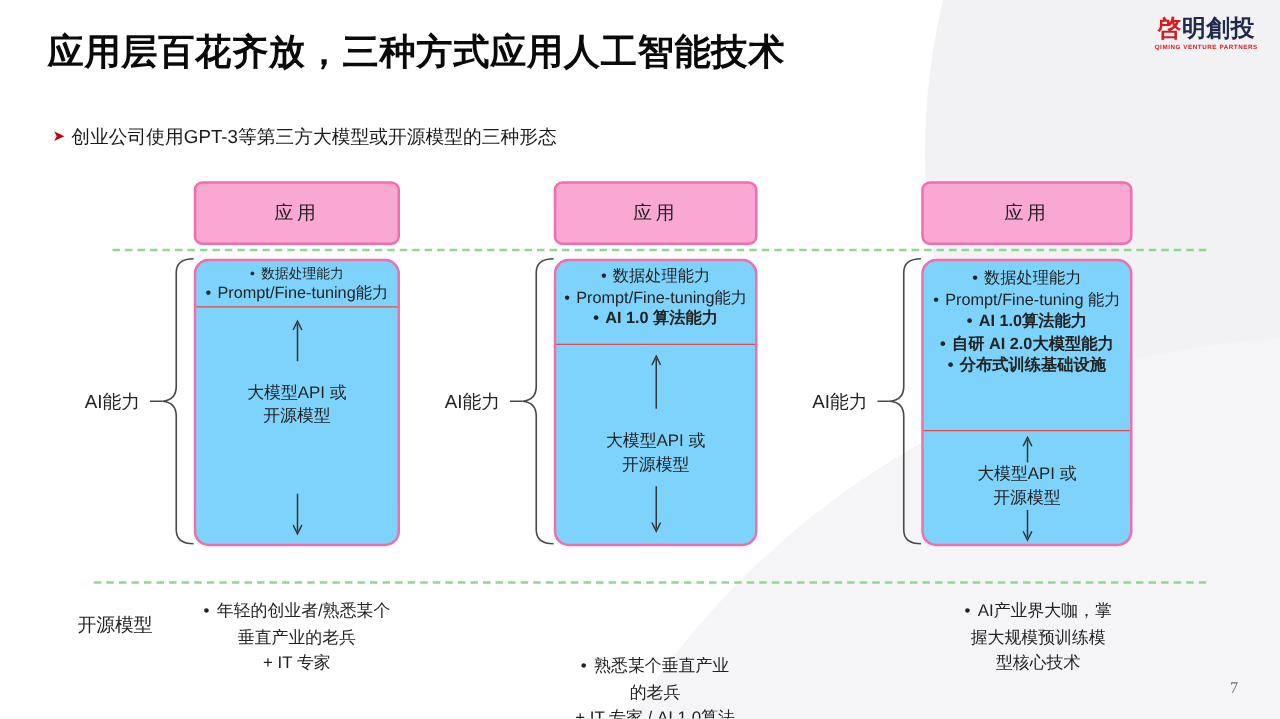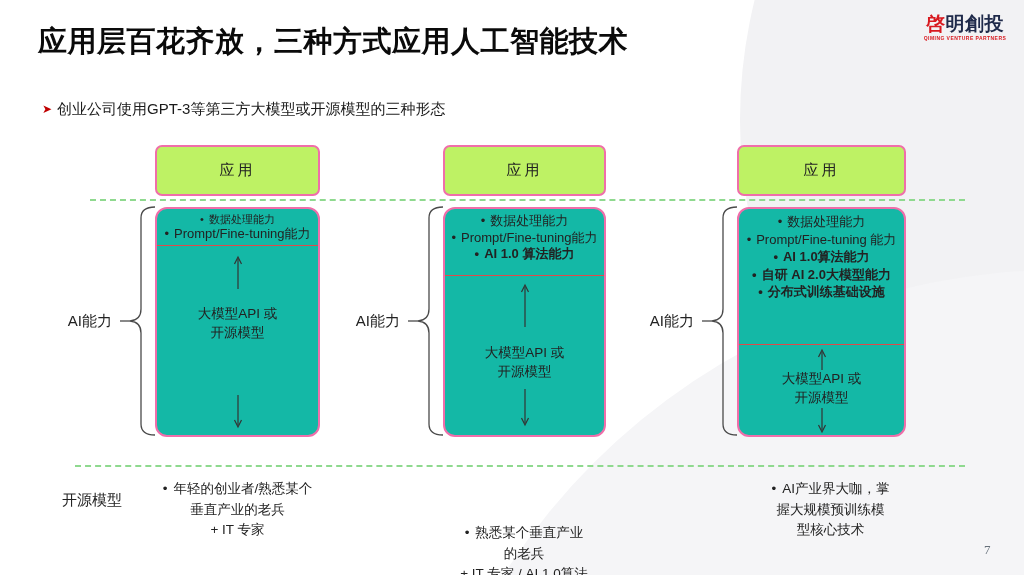--- a/index.html
+++ b/index.html
@@ -28,27 +28,27 @@
   #dash-top { left:90px; width:875px; top:199px; }
   #dash-bottom { left:75px; width:890px; top:465px; }
 
   .col { position:absolute; top:145px; }
   #col1 { left:155px; width:165px; }
   #col2 { left:443px; width:163px; }
   #col3 { left:737px; width:169px; }
 
   .app-box {
     position:absolute; left:0; right:0; top:0; height:47px;
-    border:2px solid #f06eaa; border-radius:7px; background:#bef264;
+    border:2px solid #f06eaa; border-radius:7px; background:#f9a8d4;
     display:flex; align-items:center; justify-content:center;
     font-size:15px; letter-spacing:3px; color:#222;
   }
   .big-box {
     position:absolute; left:0; right:0; top:62px; height:226px;
-    border:2.5px solid #f06eaa; border-radius:12px; background:#14b8a6;
+    border:2.5px solid #f06eaa; border-radius:12px; background:#7dd3fc;
   }
   .caps { position:relative; z-index:2; padding:4px 5px 0 5px; text-align:center; }
   .cap { font-size:13px; line-height:16.5px; color:#222; }
   #col3 .cap { line-height:17.5px; }
   .cap.sm { font-size:11px; line-height:13px; }
   .cap .b { margin-right:5px; }
   .cap.bd { font-weight:700; }
   .redline { position:absolute; left:0; right:0; z-index:1; border-top:1.5px solid #e04a4a; }
   .model { position:absolute; left:0; right:0; text-align:center; font-size:13.5px; line-height:19px; color:#222; }
   .arrow { position:absolute; left:50%; transform:translateX(-50%); }

